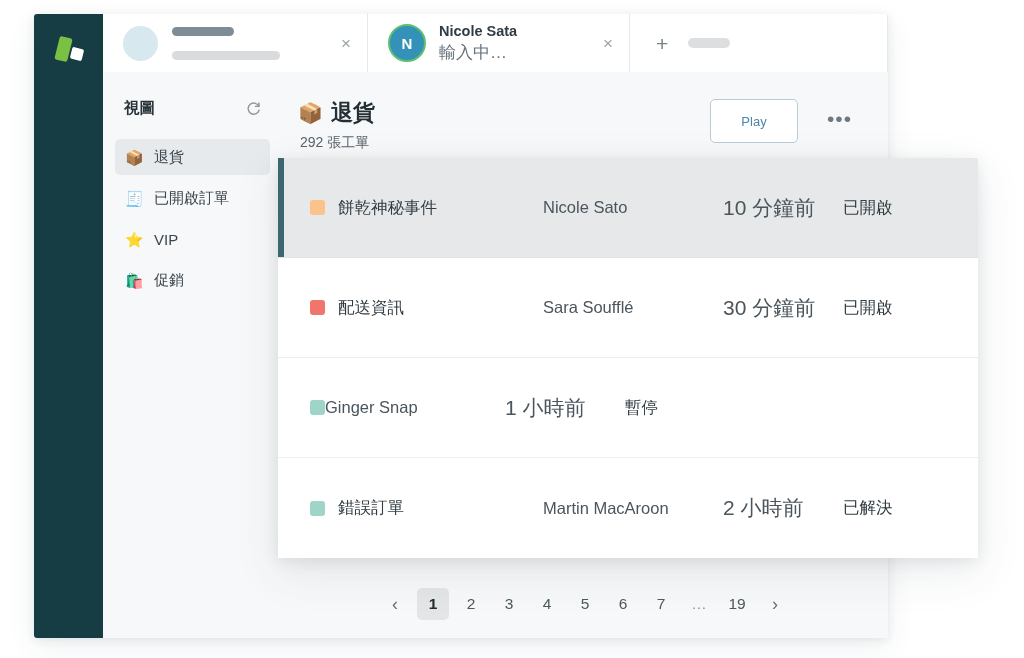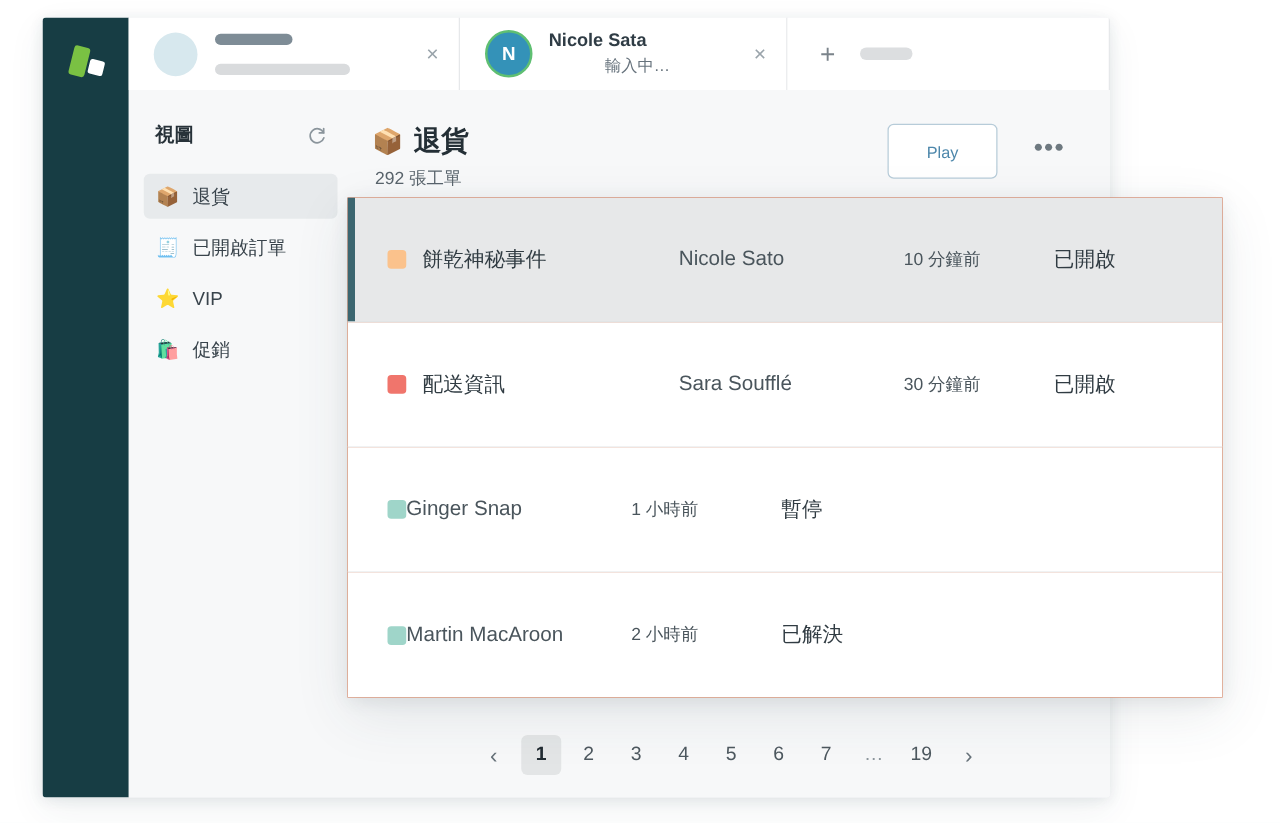--- a/index.html
+++ b/index.html
@@ -58,21 +58,21 @@
   .tab-avatar {
     width: 38px; height: 38px; border-radius: 50%;
     background: #3492b8; color: #fff;
     display: flex; align-items: center; justify-content: center;
     font-size: 15px; font-weight: 600;
     border: 2px solid #5fbf72;
     flex: 0 0 auto;
   }
   .tab-texts { margin-left: 13px; flex: 1 1 auto; min-width: 0; }
   .tab-title { font-size: 14.5px; font-weight: bold; color: #2f3c45; line-height: 1.25; white-space: nowrap; }
-  .tab-sub { font-size: 13px; color: #66727c; line-height: 1.3; margin-top: 2px; white-space: nowrap; margin-left: 45px; }
+  .tab-sub { font-size: 17px; color: #66727c; line-height: 1.3; margin-top: 2px; white-space: nowrap; }
 
   .tab-close {
     font-size: 17px; color: #9aa4ab; line-height: 1;
     padding: 4px 6px; cursor: pointer; user-select: none;
   }
   .tab-plus { font-size: 21px; color: #7b848b; line-height: 1; padding: 0 6px; user-select: none; }
   .skel-bar-new { width: 42px; height: 10px; border-radius: 5px; background: #dcdee0; margin-left: 14px; }
 
   
   .content { position: absolute; left: 69px; top: 58px; width: 785px; height: 566px; background: #f7f8f9; }
@@ -132,21 +132,21 @@
   }
   .row:last-child { border-bottom: none; }
   .row.selected { background: #e7e8e9; border-bottom-color: #e0e2e3; }
   .row.selected::before {
     content: ""; position: absolute; left: 0; top: 0;
     width: 6px; height: 100%; background: #3c6670;
   }
   .sq { width: 15px; height: 15px; border-radius: 3px; flex: 0 0 auto; margin-left: 32px; }
   .c-subject { margin-left: 13px; width: 205px; font-size: 16.5px; color: #313c43; }
   .c-name { width: 180px; font-size: 16.5px; color: #4a555c; }
-  .c-time { width: 120px; font-size: 14px; color: #4a555c; }
+  .c-time { width: 120px; font-size: 21px; color: #4a555c; }
   .c-status { font-size: 16.5px; color: #313c43; }
 
   
   .pager {
     position: absolute; left: 179px; bottom: 18px; width: 606px;
     display: flex; align-items: center; justify-content: center; gap: 6px;
   }
   .pg {
     min-width: 32px; height: 32px; padding: 0 6px;
     display: flex; align-items: center; justify-content: center;
@@ -277,20 +277,21 @@
 
     <div class="row">
       <span class="sq" style="background:#9fd5c9"></span>
       <span class="c-name">Ginger Snap</span>
       <span class="c-time">1 小時前</span>
       <span class="c-status">暫停</span>
     </div>
 
     <div class="row">
       <span class="sq" style="background:#9fd5c9"></span>
+      <span class="c-subject">錯誤訂單</span>
       <span class="c-name">Martin MacAroon</span>
       <span class="c-time">2 小時前</span>
       <span class="c-status">已解決</span>
     </div>
 
   </div>
 
 </div>
 
 </body></html>

